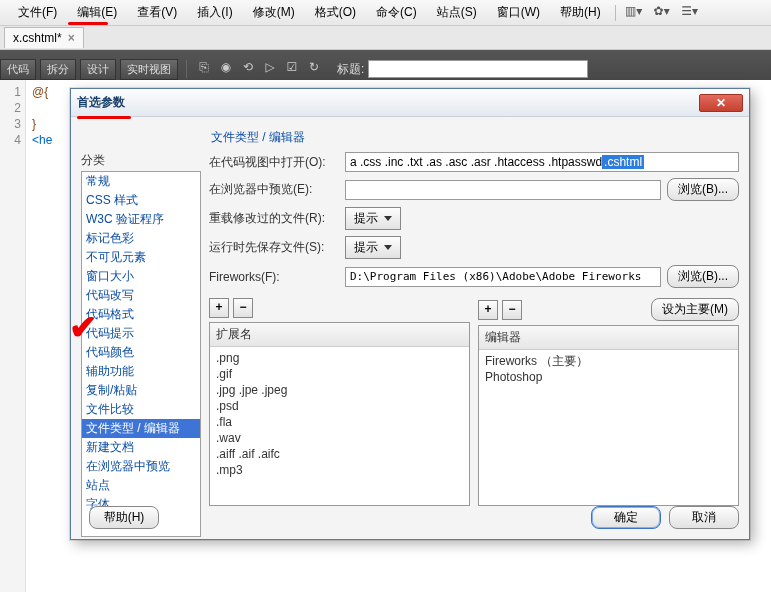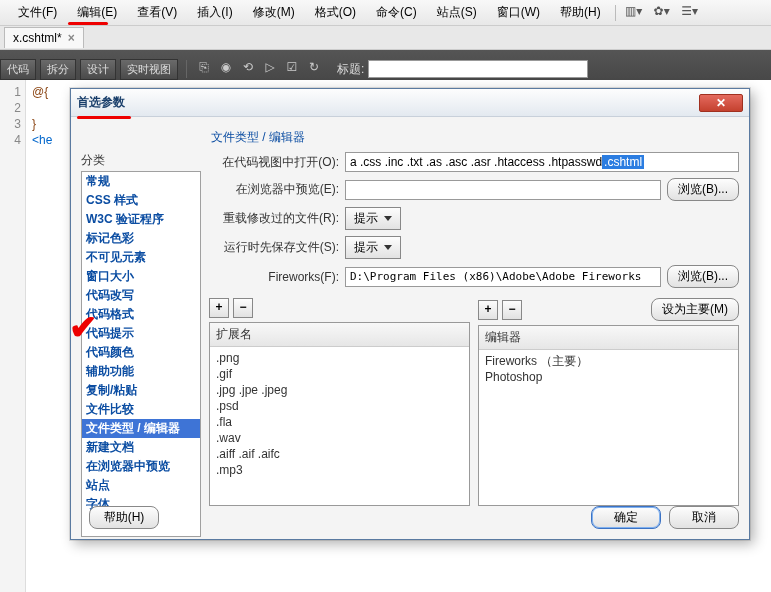--- a/index.html
+++ b/index.html
@@ -38,27 +38,27 @@
 .dlg-title .title-text { font-weight:bold; color:#1a3f6b;}
 .dlg-close { margin-left:auto; width:44px; height:18px; background:linear-gradient(#e46a5e,#c4412f); border:1px solid #a03020; border-radius:2px; color:#fff; text-align:center; line-height:16px; font-weight:bold;}
 .red-underline-2 { position:absolute; top:27px; left:6px; width:54px; height:3px; background:#e00; border-radius:2px;}
 
 .dlg-body { position:absolute; top:28px; bottom:0; left:0; right:0; padding:8px 10px 10px 10px;}
 .section-title { color:#0b4da2; font-size:12px; margin:4px 0 6px 130px;}
 .layout { display:flex; gap:8px; height: calc(100% - 50px);}
 .cat-col { width:120px;}
 .cat-label { color:#333; margin-bottom:2px;}
 .cat-list { border:1px solid #a0a0a0; background:#fff; height: 366px; overflow:hidden; font-size:12px;}
-.cat-list div { padding:1px 4px; color:#0b4da2; white-space:nowrap;font-weight:bold;}
+.cat-list div { padding:1px 4px; color:#0b4da2; white-space:nowrap;}
 .cat-list div.sel { background:#3e74d6; color:#fff;}
 .red-check { position:absolute; left:-2px; top:200px; color:#e00; font-size:34px; font-weight:bold; line-height:20px;}
 
 .right-col { flex:1; display:flex; flex-direction:column; gap:6px;}
 .field-row { display:flex; align-items:center; gap:6px;}
-.field-row .lbl { width:130px; text-align:right; color:#333;}
+.field-row .lbl { width:130px; color:#333;}
 .field-row input[type=text] { flex:1; height:20px; border:1px solid #999; padding:0 4px; background:#fff; font-family:Consolas,monospace; font-size:11px;}
 .hl { background:#2b7de1; color:#fff; padding:0 2px;}
 .btn-std { background:linear-gradient(#fdfdfd,#e2e2e2); border:1px solid #888; padding:2px 10px; border-radius:8px;}
 .sel-drop { display:inline-flex; align-items:center; background:linear-gradient(#fdfdfd,#e2e2e2); border:1px solid #888; padding:2px 8px; gap:6px;}
 .arrow-down { width:0;height:0;border-left:4px solid transparent;border-right:4px solid transparent;border-top:5px solid #333;}
 
 .two-lists { display:flex; gap:8px; margin-top:4px; flex:1;}
 .list-wrap { flex:1; display:flex; flex-direction:column;}
 .list-tools { display:flex; gap:4px; align-items:center; margin-bottom:4px;}
 .sq-btn { width:20px; height:20px; border:1px solid #888; background:linear-gradient(#fdfdfd,#e2e2e2); text-align:center; line-height:16px; font-weight:bold;}

